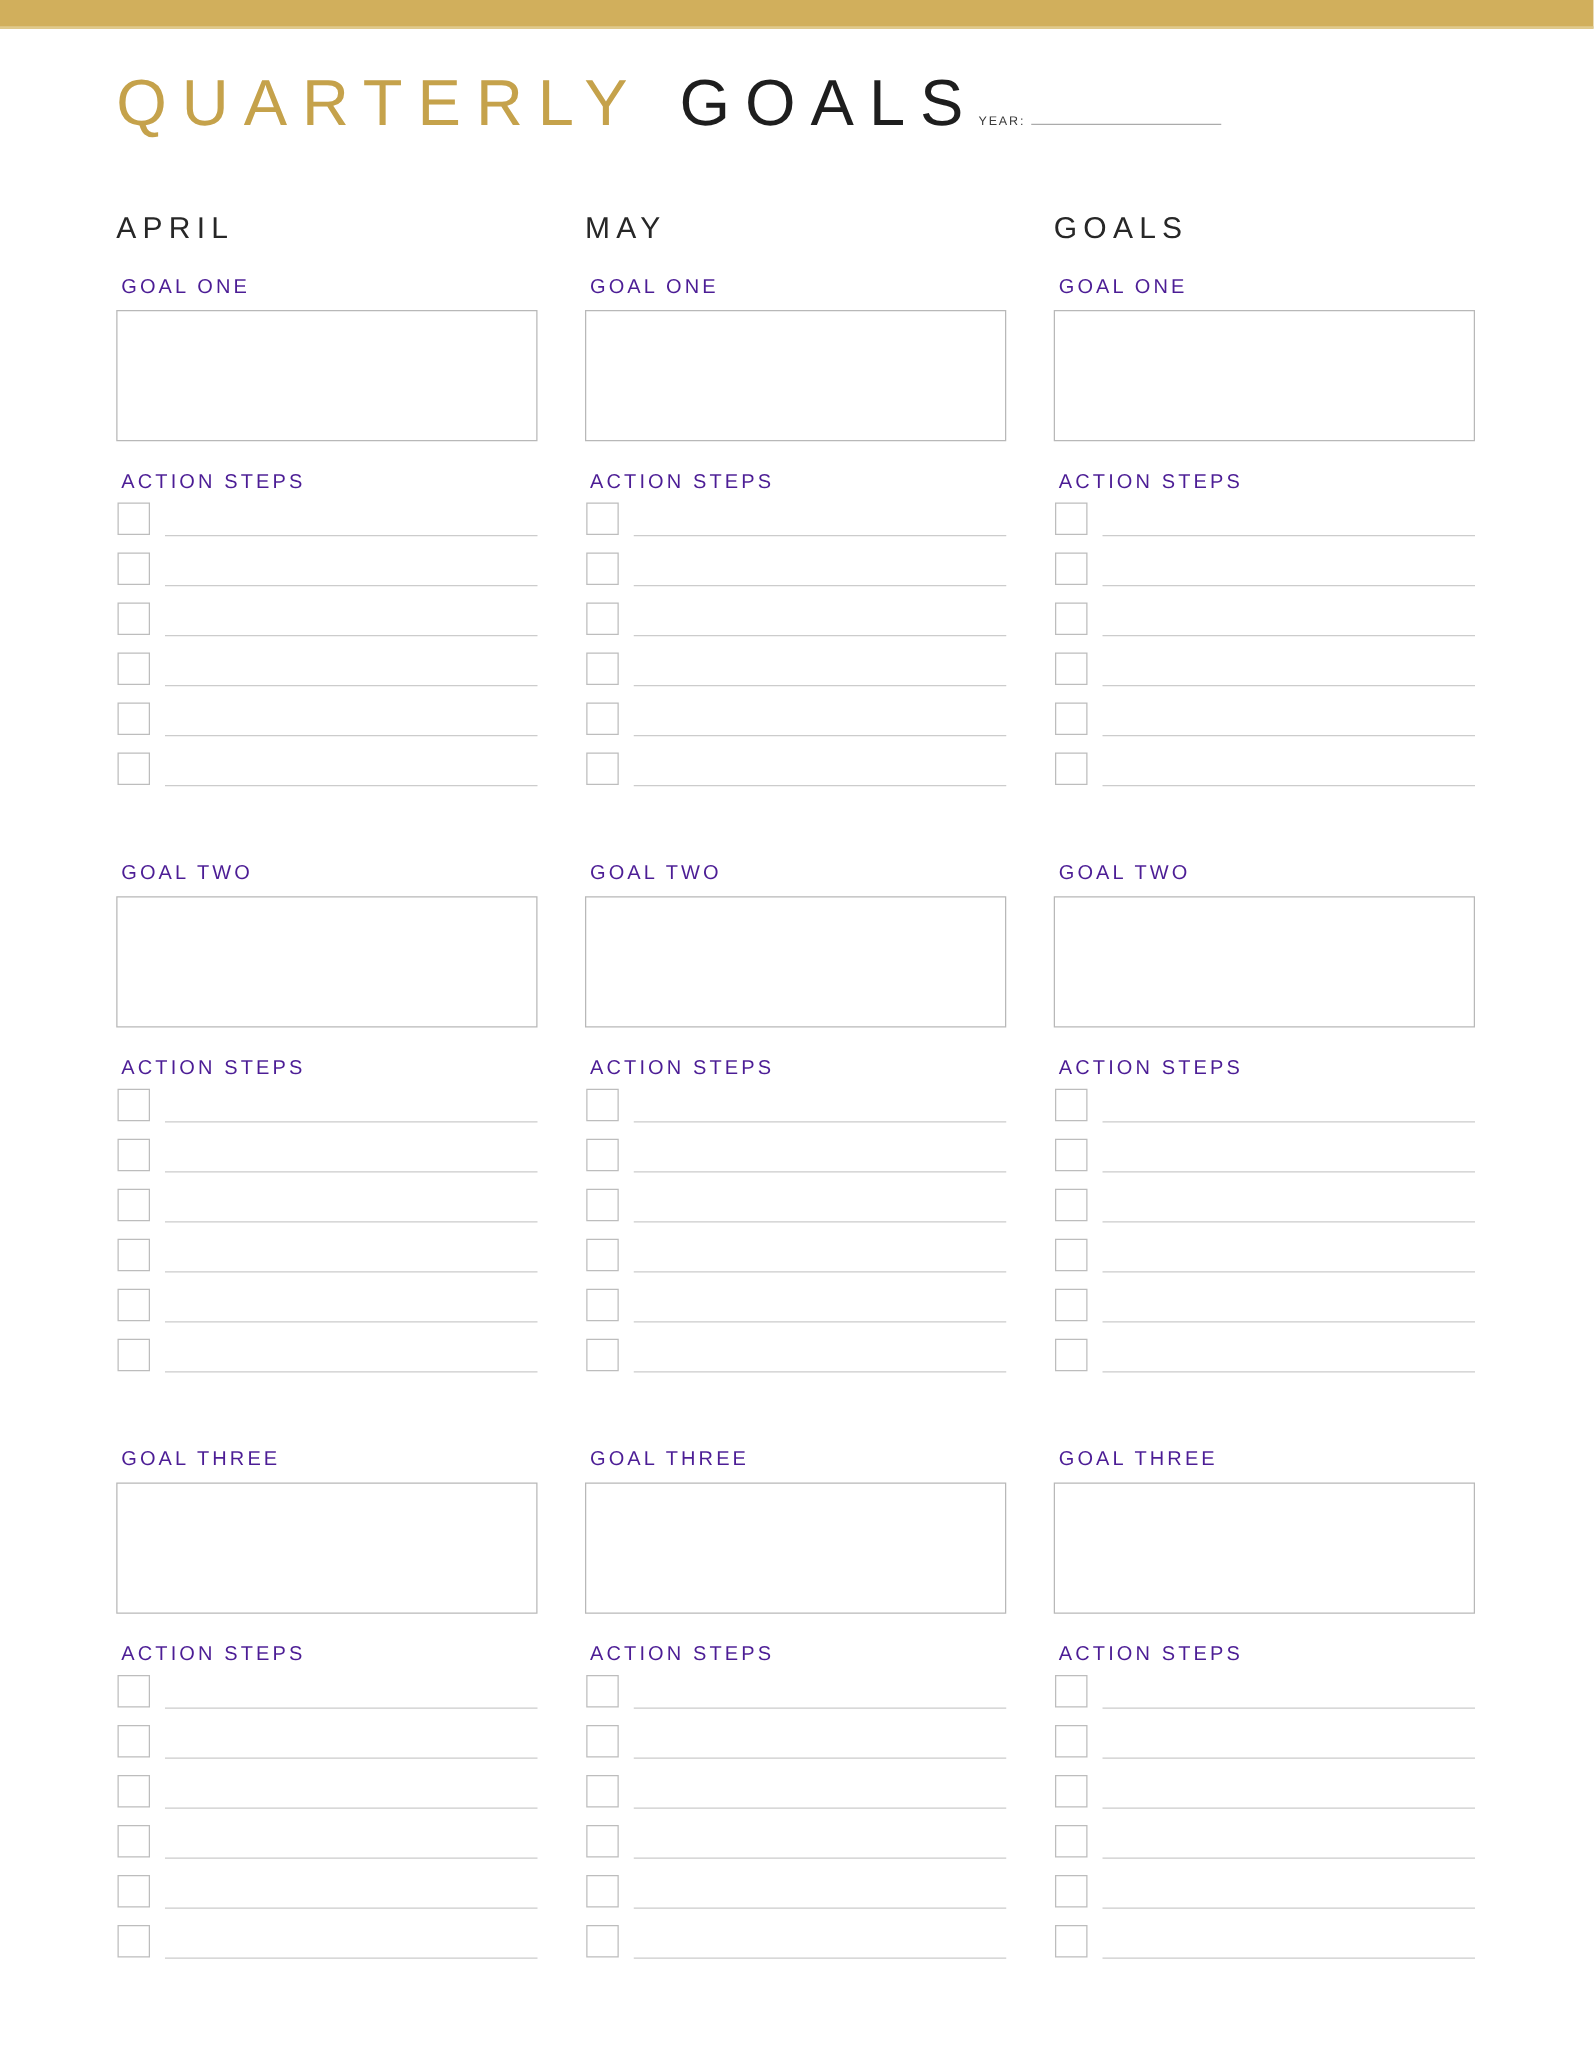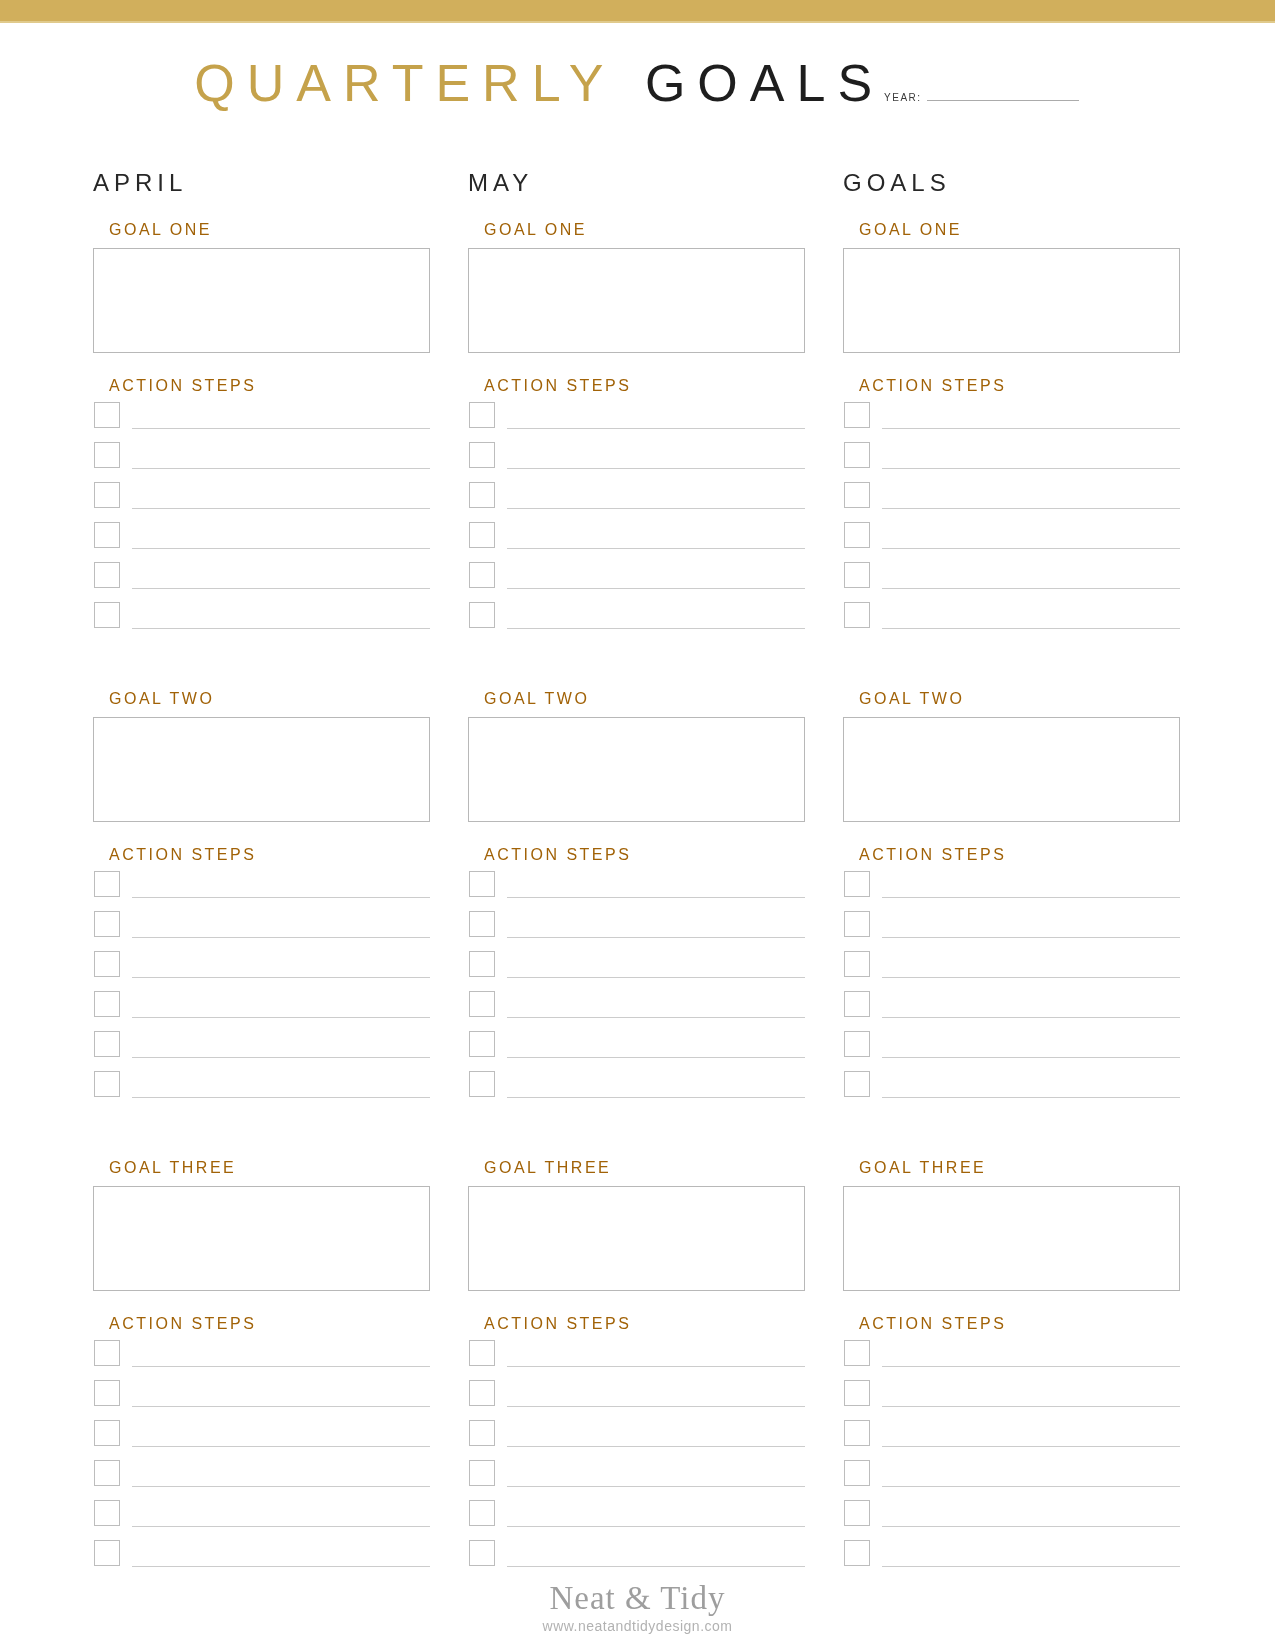--- a/index.html
+++ b/index.html
@@ -11,21 +11,21 @@
   }
   .page { position: relative; width: 1275px; height: 1650px; background: #fff; overflow: hidden; }
 
   .top-bar {
     height: 23px;
     background: var(--accent, #D1AF5C);
     border-bottom: 2px solid var(--accent-light, #E0CA8C);
   }
 
   .header {
-    display: flex; justify-content: center; align-items: baseline;
+    display: flex; justify-content: flex-start; align-items: baseline;
     margin: 34px 95px 0 93px;
   }
   .title {
     margin: 0; font-size: 52px; font-weight: 200; letter-spacing: 12px;
     line-height: 1; color: var(--title-dark, #1E1E1E); white-space: nowrap;
   }
   .title-gold { color: var(--title-gold, #C5A24B); }
   .title-dark { color: var(--title-dark, #1E1E1E); margin-left: 4px; }
 
   .year-field { display: flex; align-items: baseline; font-size: 10px; letter-spacing: 1.5px; color: #3a3a3a; }
@@ -34,22 +34,22 @@
   .columns { display: flex; gap: 38px; margin: 62px 95px 0 93px; }
   .month-col { width: 337px; flex: 0 0 337px; }
   .month-label {
     margin: 0 0 27px 0; font-size: 24px; font-weight: 300;
     letter-spacing: 5px; line-height: 1; color: #272727;
   }
 
   .goal-group { margin-top: 49px; }
   .goal-group:first-child { margin-top: 0; }
   .goal-label, .steps-label {
-    margin: 16px; font-size: 16px; font-weight: 400; letter-spacing: 2.5px;
-    line-height: 1; color: #a16207;
+    margin: 4px; font-size: 16px; font-weight: 400; letter-spacing: 2.5px;
+    line-height: 1; color: #4c1d95;
   }
   .goal-label { margin-bottom: 10px; }
   .goal-box { height: 105px; border: 1px solid #b8b8b8; background: #fff; margin-bottom: 25px; }
   .steps-label { margin-bottom: 8px; }
 
   .step-row { position: relative; height: 40px; }
   .checkbox {
     position: absolute; left: 1px; top: 0;
     width: 26px; height: 26px; border: 1px solid #bdbdbd; background: #fff;
   }
@@ -422,17 +422,13 @@
   <div class="step-row">
     <span class="checkbox"></span>
     <span class="step-line"></span>
   </div>
 </div>
   </div>
 </div>
   </section>
 </main>
 
-  <footer class="footer">
-    <div class="brand">Neat &amp; Tidy</div>
-    <div class="website">www.neatandtidydesign.com</div>
-  </footer>
 </div>
 
 </body></html>

